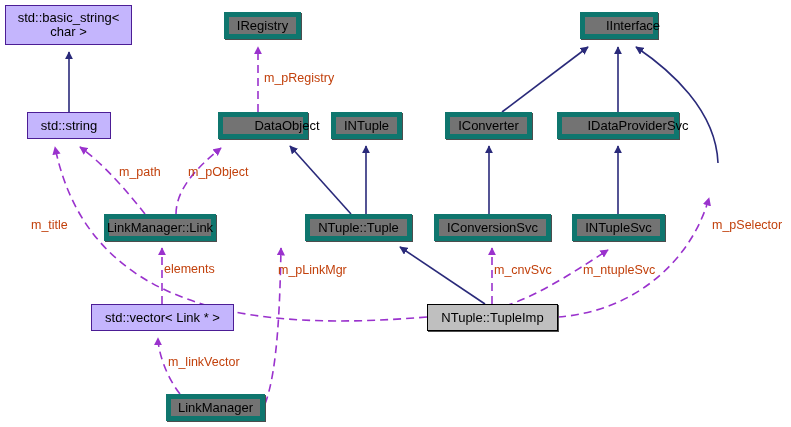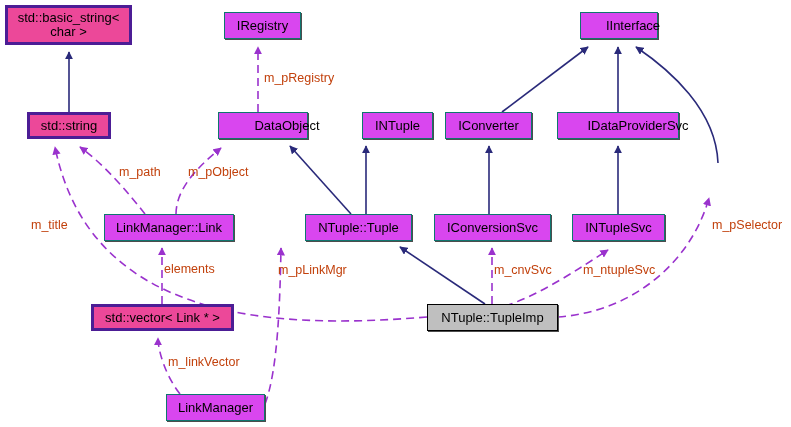--- a/index.html
+++ b/index.html
@@ -17,27 +17,27 @@
     display:flex;align-items:center;justify-content:center;
     text-align:center;
     font-size:13px;
     line-height:1.05;
     color:#000000;
     white-space:pre;
     background:#ffffff;
     z-index:5;
   }
   .node.plain{
-    border:3px solid #4c1d95;
-    background:#ec4899;
+    border:1px solid #4c1d95;
+    background:#c4b5fd;
   }
   .node.strong{
-    border:1px solid #0f766e;
+    border:5px solid #0f766e;
     box-shadow:1px 1px 0 0 #4d4d4d;
-    background:#d946ef;
+    background:#737373;
   }
   .node.current{
     border:1px solid #000000;
     box-shadow:1px 1px 0 0 #4d4d4d;
     background:#bfbfbf;
   }
   .edge-label{
     position:absolute;
     font-size:12.5px;
     color:#c2410c;
@@ -86,24 +86,24 @@
       <path d="M 265,404 C 278,370 280,300 281,248"></path>
     </g>
   </svg>
 
   <div class="node plain" style="left:5px;top:5px;width:127px;height:40px;">std::basic_string&lt;
 char &gt;</div>
   <div class="node strong" style="left:224px;top:12px;width:77px;height:27px;">IRegistry</div>
   <div class="node strong" style="left:580px;top:12px;width:78px;height:27px;padding-left:28px;">IInterface</div>
   <div class="node plain" style="left:27px;top:112px;width:84px;height:27px;">std::string</div>
   <div class="node strong" style="left:218px;top:112px;width:90px;height:27px;padding-left:48px;">DataObject</div>
-  <div class="node strong" style="left:331px;top:112px;width:71px;height:27px;margin-left:31px;">INTuple</div>
+  <div class="node strong" style="left:331px;top:112px;width:71px;height:27px;">INTuple</div>
   <div class="node strong" style="left:445px;top:112px;width:87px;height:27px;">IConverter</div>
   <div class="node strong" style="left:557px;top:112px;width:122px;height:27px;padding-left:40px;">IDataProviderSvc</div>
-  <div class="node strong" style="left:104px;top:214px;width:130px;height:27px;">LinkManager::Link</div>
+  <div class="node strong" style="left:104px;top:214px;width:112px;height:27px;">LinkManager::Link</div>
   <div class="node strong" style="left:305px;top:214px;width:107px;height:27px;">NTuple::Tuple</div>
   <div class="node strong" style="left:434px;top:214px;width:117px;height:27px;">IConversionSvc</div>
   <div class="node strong" style="left:572px;top:214px;width:93px;height:27px;">INTupleSvc</div>
   <div class="node plain" style="left:91px;top:304px;width:143px;height:27px;">std::vector&lt; Link * &gt;</div>
   <div class="node current" style="left:427px;top:304px;width:131px;height:27px;">NTuple::TupleImp</div>
   <div class="node strong" style="left:166px;top:394px;width:99px;height:27px;">LinkManager</div>
 
   <div class="edge-label" style="left:264px;top:71px;">m_pRegistry</div>
   <div class="edge-label" style="left:119px;top:165px;">m_path</div>
   <div class="edge-label" style="left:188px;top:165px;">m_pObject</div>

